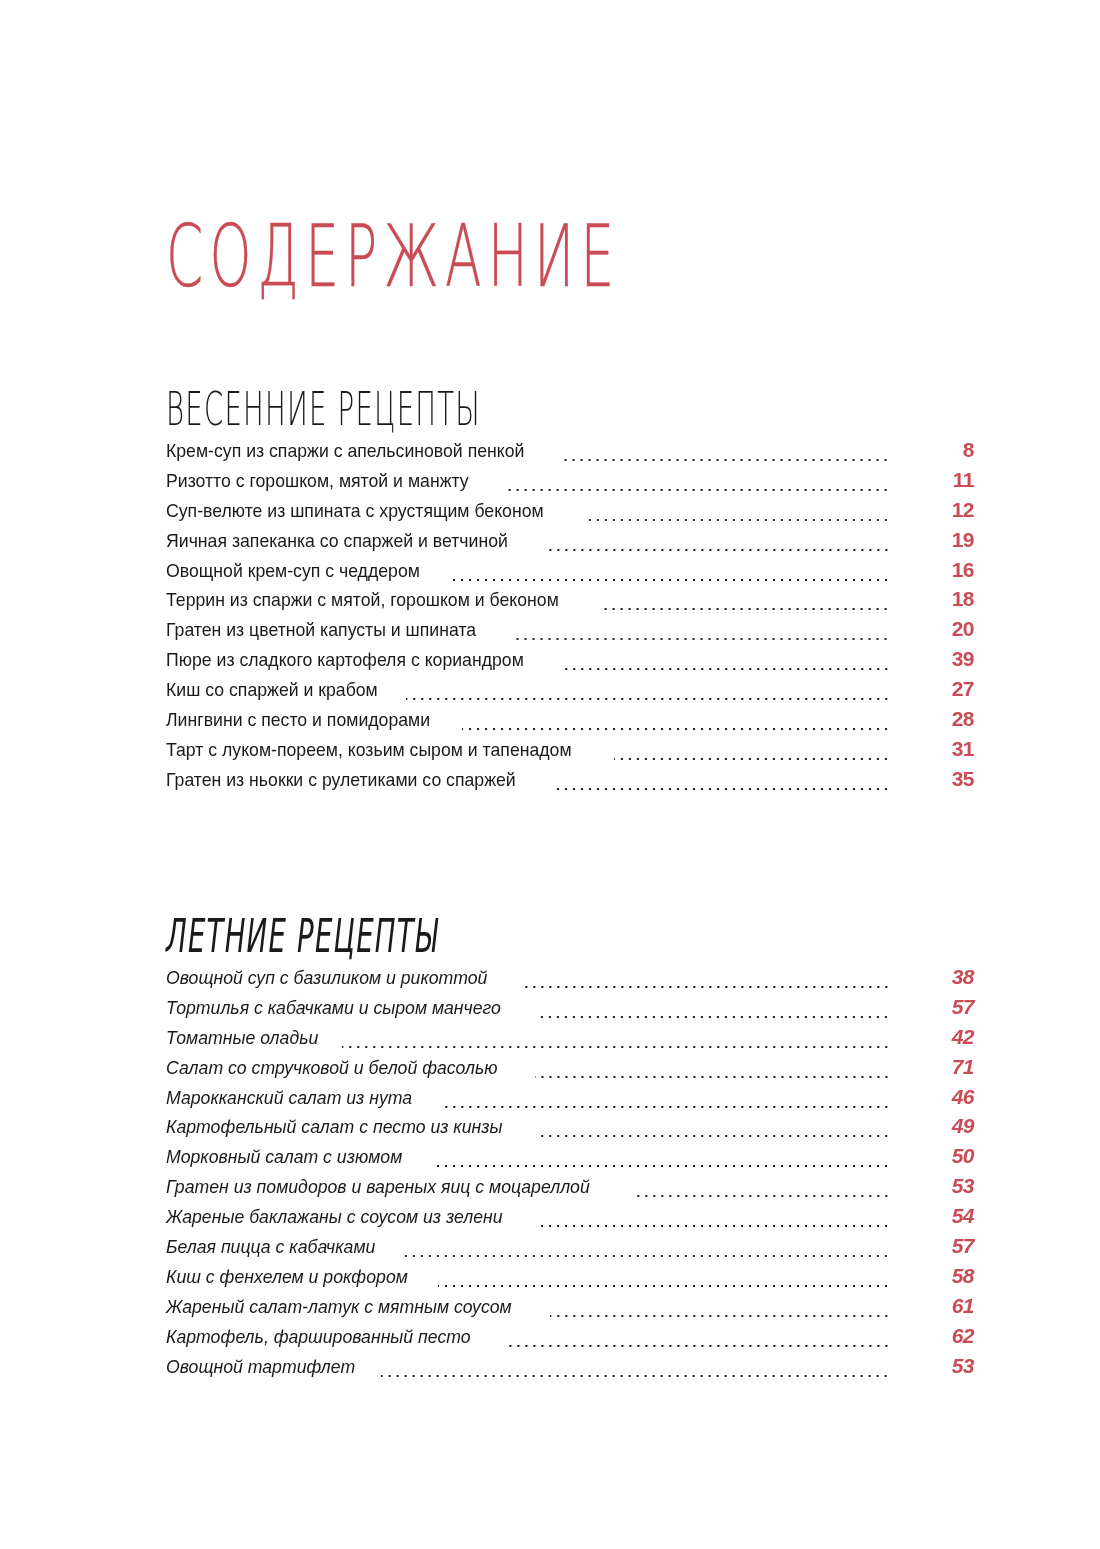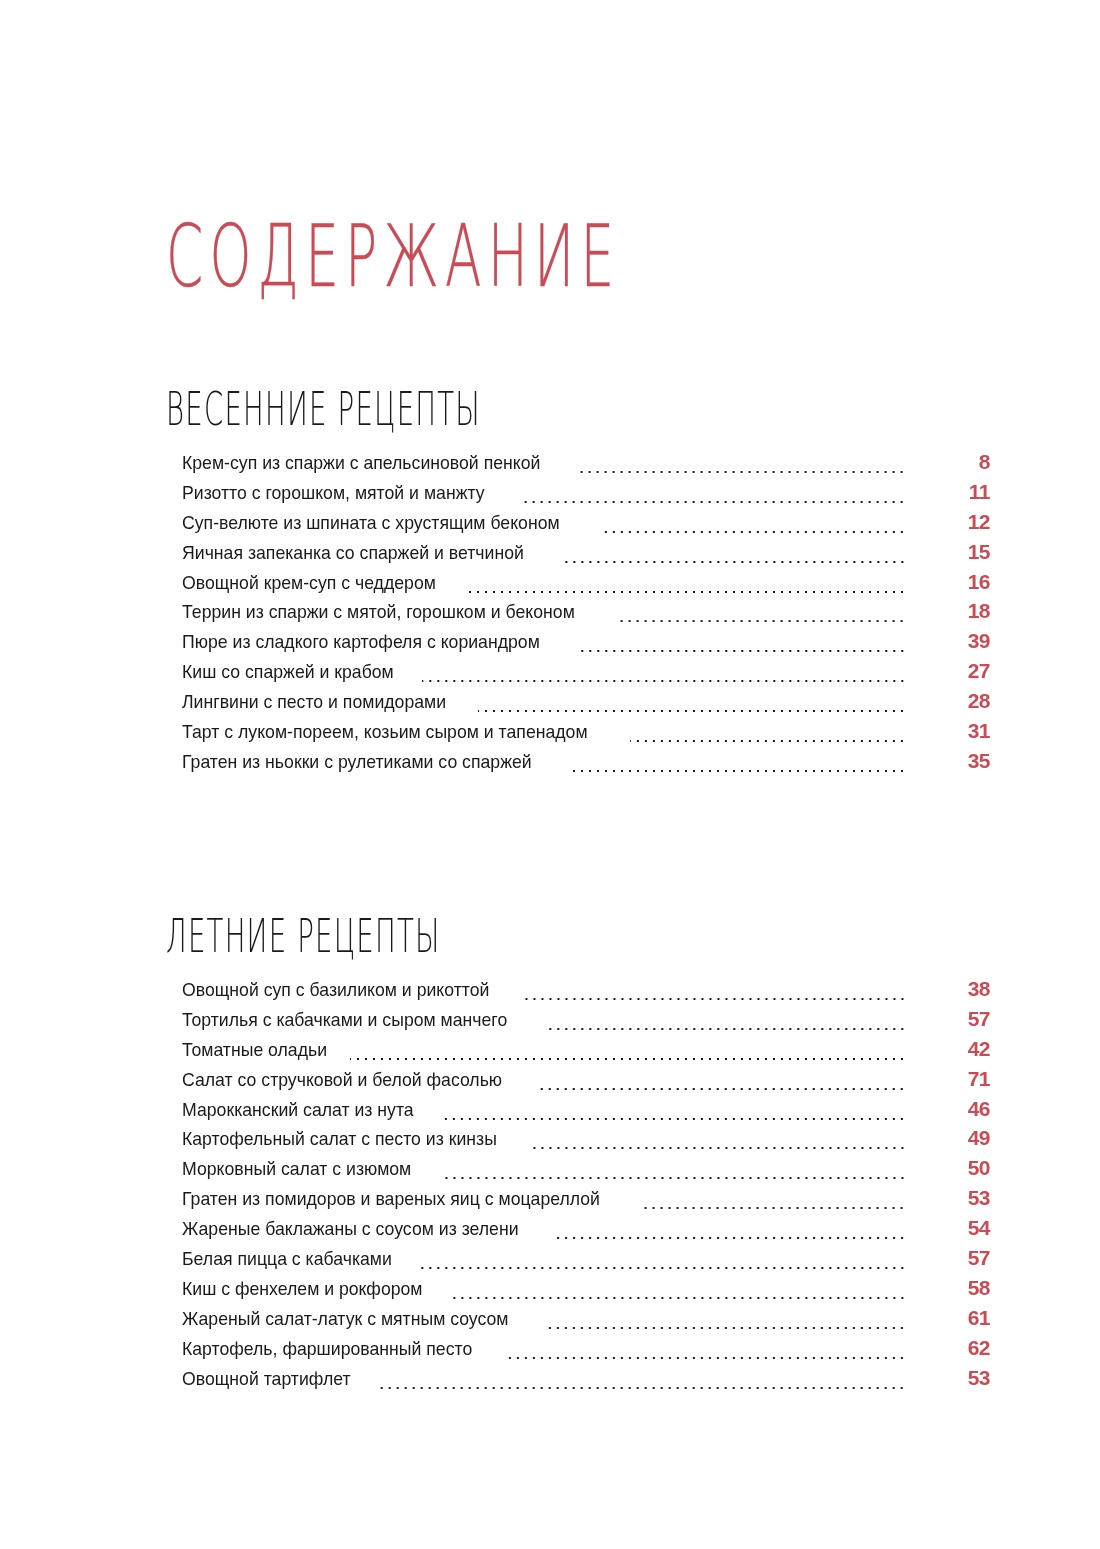--- a/index.html
+++ b/index.html
@@ -43,21 +43,21 @@
       letter-spacing: 2px;
       color: #1a1a1a;
       transform: scaleX(0.6);
       transform-origin: left top;
       white-space: nowrap;
       height: 50px;
       margin-bottom: 4px;
     }
     .toc-list {
       list-style: none;
-      margin: 16px;
+      margin: 0;
       padding: 0;
     }
     .toc-row {
       display: flex;
       align-items: baseline;
       height: 29.9px;
       width: 808px;
     }
     .toc-title {
       font-size: 19px;
@@ -109,31 +109,36 @@
         <span class="toc-page">11</span>
       </li>
     <li class="toc-row">
         <span class="toc-title">Суп-велюте из шпината с хрустящим беконом</span>
         <span class="toc-leader"></span>
         <span class="toc-page">12</span>
       </li>
     <li class="toc-row">
         <span class="toc-title">Яичная запеканка со спаржей и ветчиной</span>
         <span class="toc-leader"></span>
-        <span class="toc-page">15</span>
+        <span class="toc-page">19</span>
       </li>
     <li class="toc-row">
         <span class="toc-title">Овощной крем-суп с чеддером</span>
         <span class="toc-leader"></span>
         <span class="toc-page">16</span>
       </li>
     <li class="toc-row">
         <span class="toc-title">Террин из спаржи с мятой, горошком и беконом</span>
         <span class="toc-leader"></span>
         <span class="toc-page">18</span>
+      </li>
+    <li class="toc-row">
+        <span class="toc-title">Гратен из цветной капусты и шпината</span>
+        <span class="toc-leader"></span>
+        <span class="toc-page">20</span>
       </li>
     <li class="toc-row">
         <span class="toc-title">Пюре из сладкого картофеля с кориандром</span>
         <span class="toc-leader"></span>
         <span class="toc-page">39</span>
       </li>
     <li class="toc-row">
         <span class="toc-title">Киш со спаржей и крабом</span>
         <span class="toc-leader"></span>
         <span class="toc-page">27</span>
@@ -149,21 +154,21 @@
         <span class="toc-page">31</span>
       </li>
     <li class="toc-row">
         <span class="toc-title">Гратен из ньокки с рулетиками со спаржей</span>
         <span class="toc-leader"></span>
         <span class="toc-page">35</span>
       </li>
   </ul>
 </section>
 
-<section class="section" style="top:911px;">
+<section class="section" style="top:911px;font-style:italic;">
   <h2 class="section-heading" style="margin:0 0 4px 0;">ЛЕТНИЕ РЕЦЕПТЫ</h2>
   <ul class="toc-list">
     <li class="toc-row">
         <span class="toc-title">Овощной суп с базиликом и рикоттой</span>
         <span class="toc-leader"></span>
         <span class="toc-page">38</span>
       </li>
     <li class="toc-row">
         <span class="toc-title">Тортилья с кабачками и сыром манчего</span>
         <span class="toc-leader"></span>

